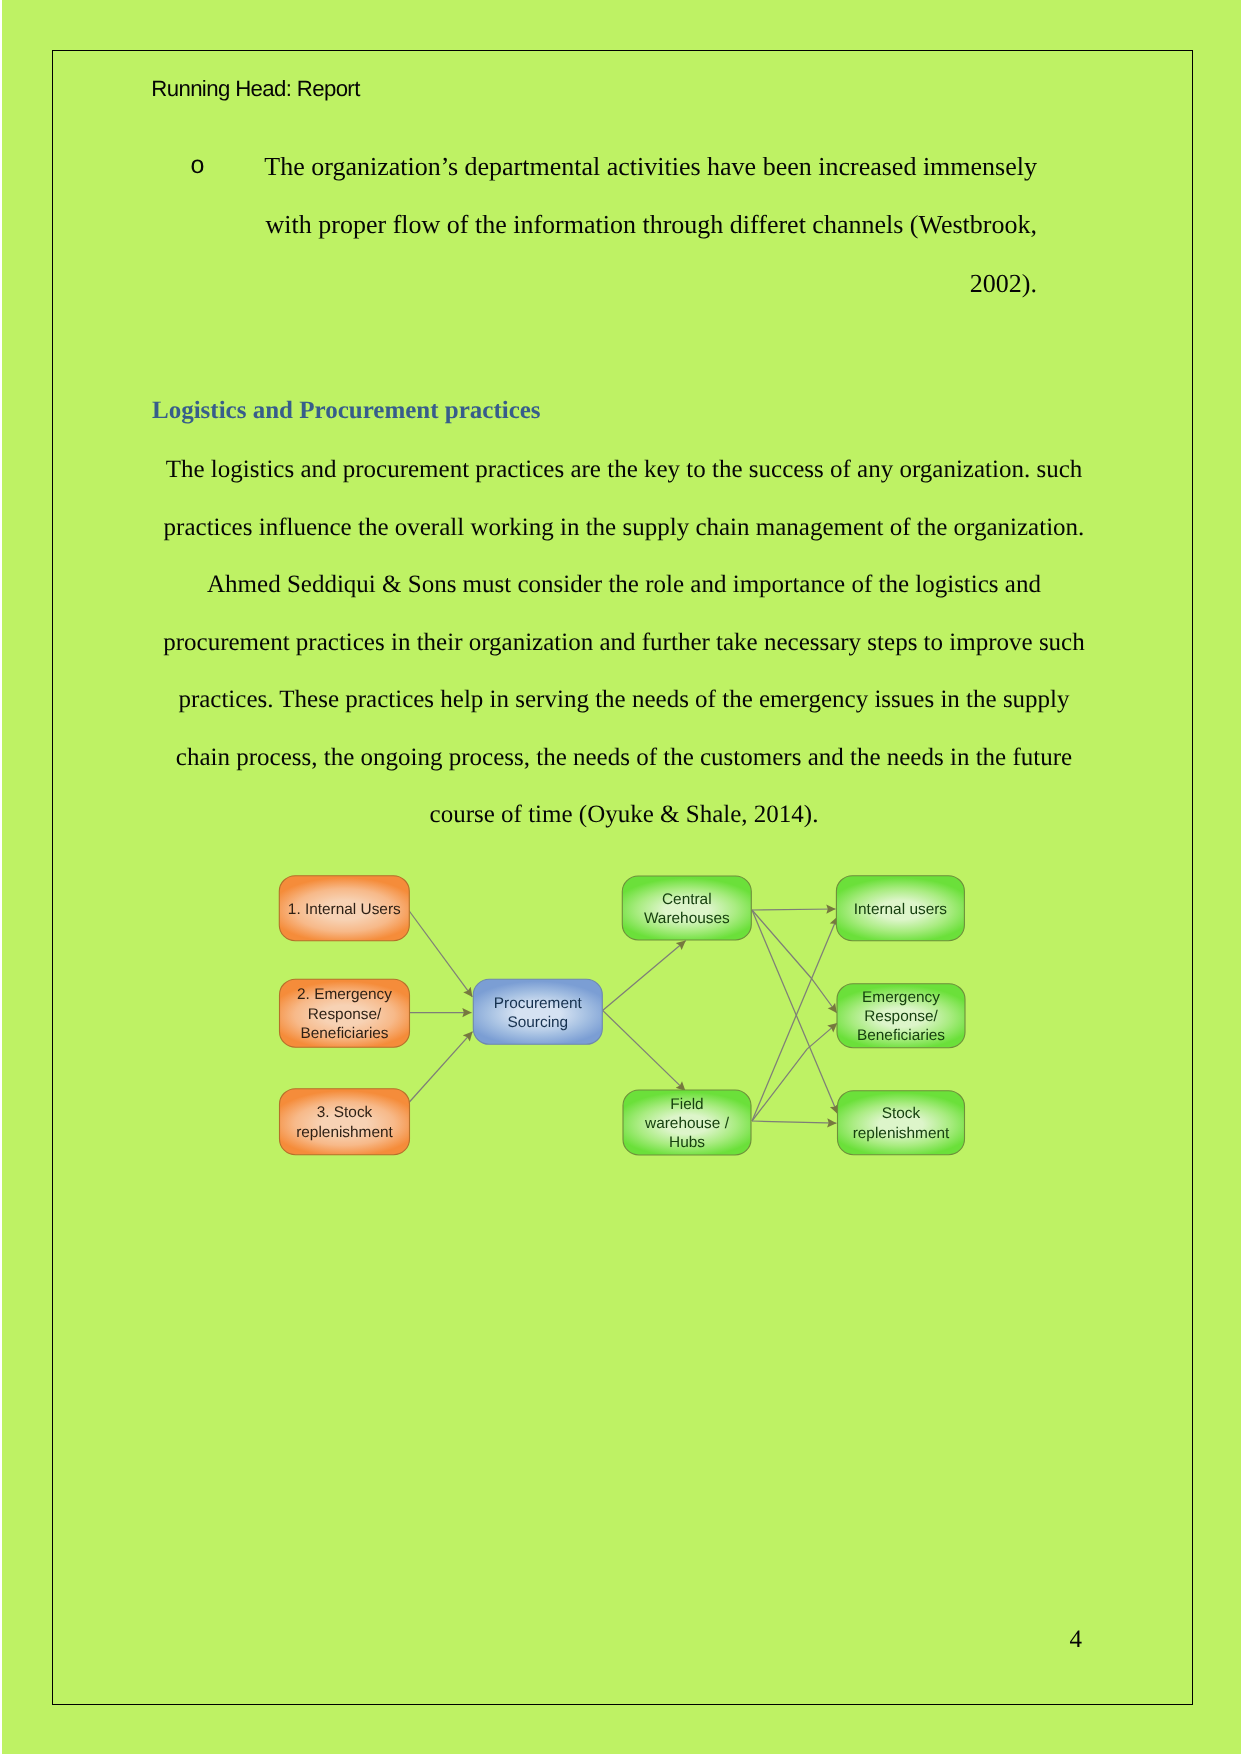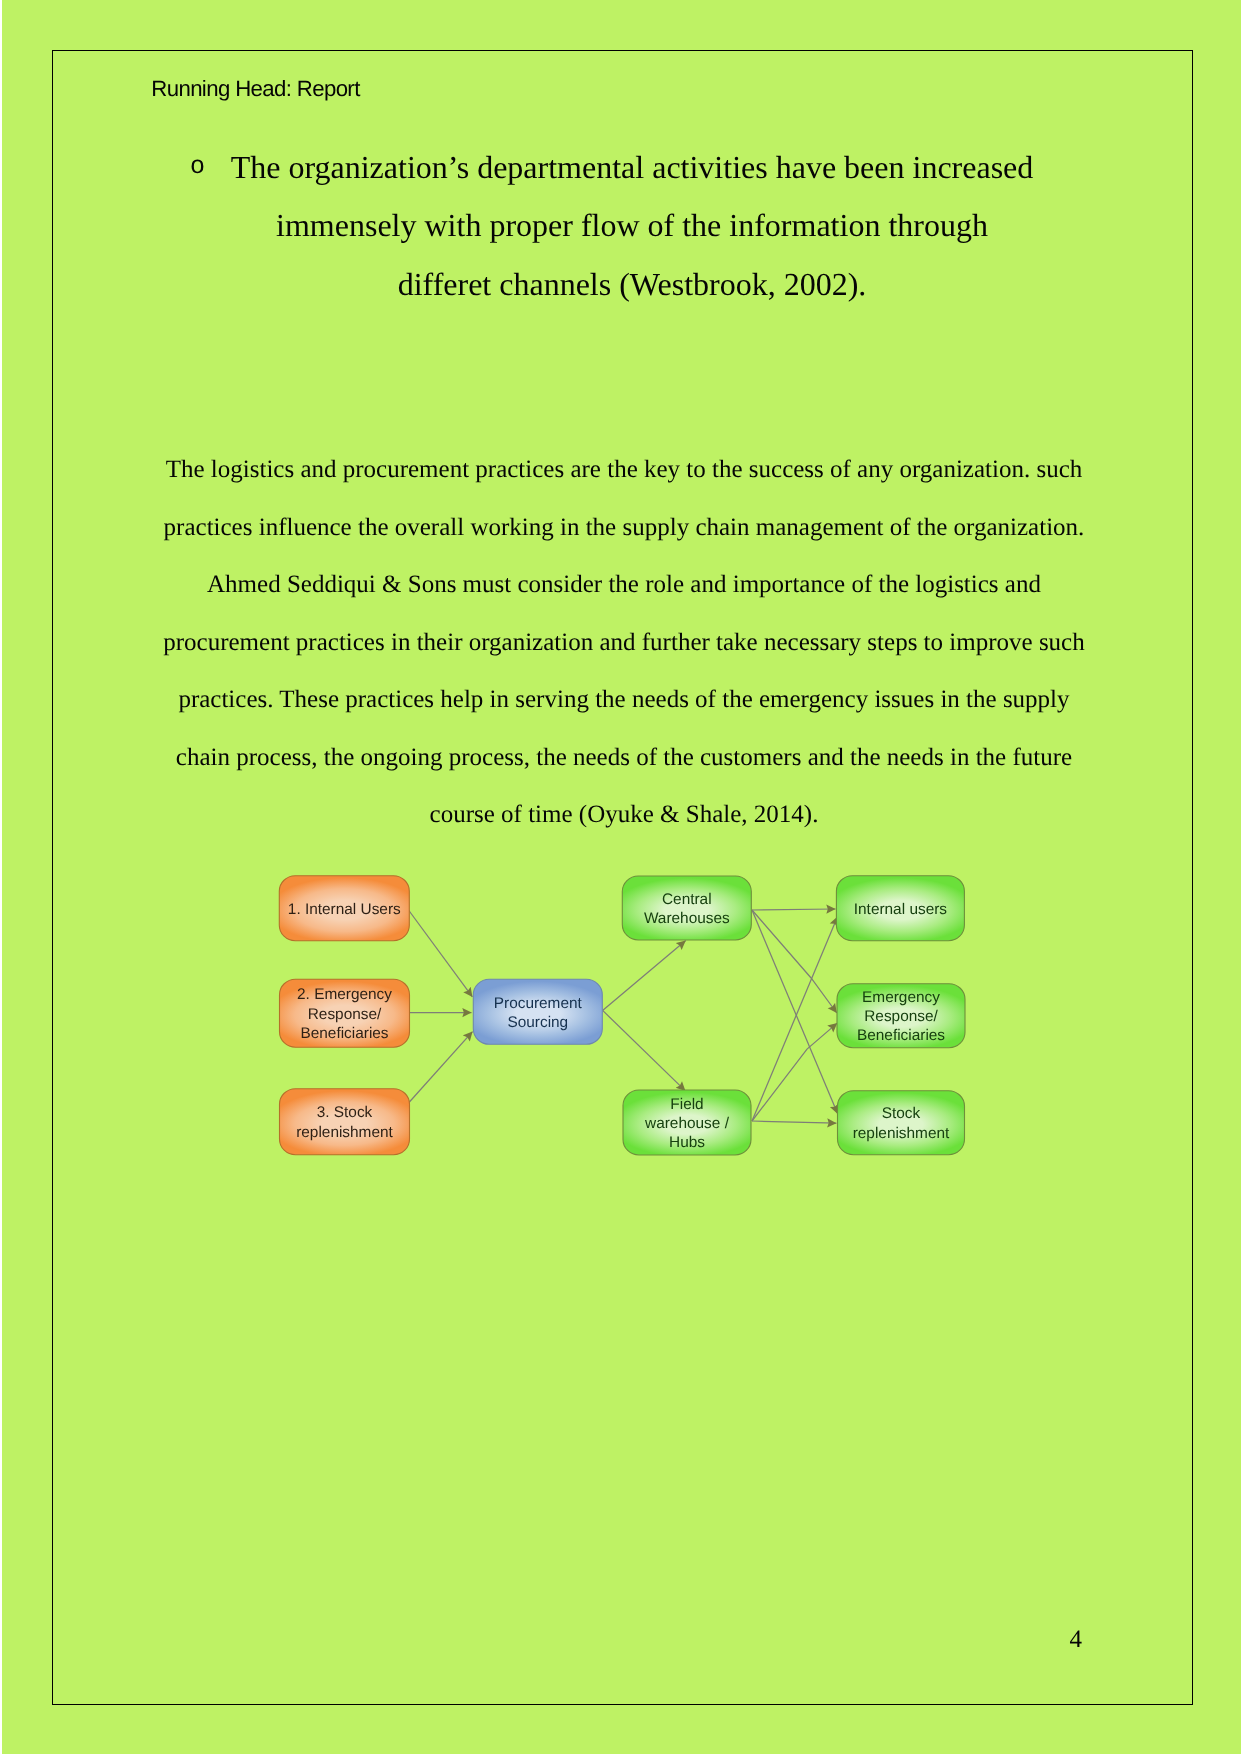--- a/index.html
+++ b/index.html
@@ -14,21 +14,21 @@
 
   .running-head{position:absolute;left:149.3px;top:76px;
                 font-family:"Liberation Sans",sans-serif;font-size:22.2px;
                 line-height:26px;color:#050505;letter-spacing:-0.62px;white-space:nowrap;}
 
   
   .bullet-block{position:absolute;left:188px;top:137.5px;width:880px;}
   .bullet-mark{position:absolute;left:0.5px;top:-1.8px;
                font-family:"Liberation Sans",sans-serif;font-size:25px;line-height:58.7px;color:#050505;}
   .bullet-text{position:absolute;left:37px;top:0px;width:810px;
-               font-size:32px;line-height:58.7px;color:#050505;text-align:center;}
+               font-size:26px;line-height:58.7px;color:#050505;text-align:right;}
 
   .heading2{position:absolute;left:150px;top:395.5px;margin:0;padding:0;
             font-family:"Liberation Serif",serif;font-weight:bold;font-size:25px;
             line-height:30px;color:#375d8b;white-space:nowrap;}
 
   .body-para{position:absolute;left:149.5px;top:441px;width:945px;margin:0;padding:0;
              font-size:25px;line-height:57.5px;color:#050505;text-align:center;}
 
   .page-number{position:absolute;left:1067.5px;top:1625px;
                font-size:25px;line-height:30px;color:#050505;}
@@ -42,20 +42,21 @@
 <div class="page">
   <div class="page-border"></div>
 
   <header class="running-head">Running Head: Report</header>
 
   <div class="bullet-block">
     <span class="bullet-mark">o</span>
     <span class="bullet-text">The organization’s departmental activities have been increased immensely with proper flow of the information through differet channels (Westbrook, 2002).</span>
   </div>
 
+  <h2 class="heading2">Logistics and Procurement practices</h2>
 
   <p class="body-para">The logistics and procurement practices are the key to the success of any organization. such practices influence the overall working in the supply chain management of the organization. Ahmed Seddiqui &amp; Sons must consider the role and importance of the logistics and procurement practices in their organization and further take necessary steps to improve such practices. These practices help in serving the needs of the emergency issues in the supply chain process, the ongoing process, the needs of the customers and the needs in the future course of time (Oyuke &amp; Shale, 2014).</p>
 
   <figure class="figure">
     <svg width="720" height="315" viewBox="0 0 720 315">
         <defs>
           <radialGradient id="g_orange" cx="0.5" cy="0.53" r="0.66" fx="0.5" fy="0.53" gradientTransform="translate(0.5,0.53) scale(1,0.86) translate(-0.5,-0.53)">
             <stop offset="0" stop-color="#F7D2B4"></stop>
             <stop offset="0.26" stop-color="#F7D2B4"></stop>
             <stop offset="0.58" stop-color="#F7B989"></stop>

